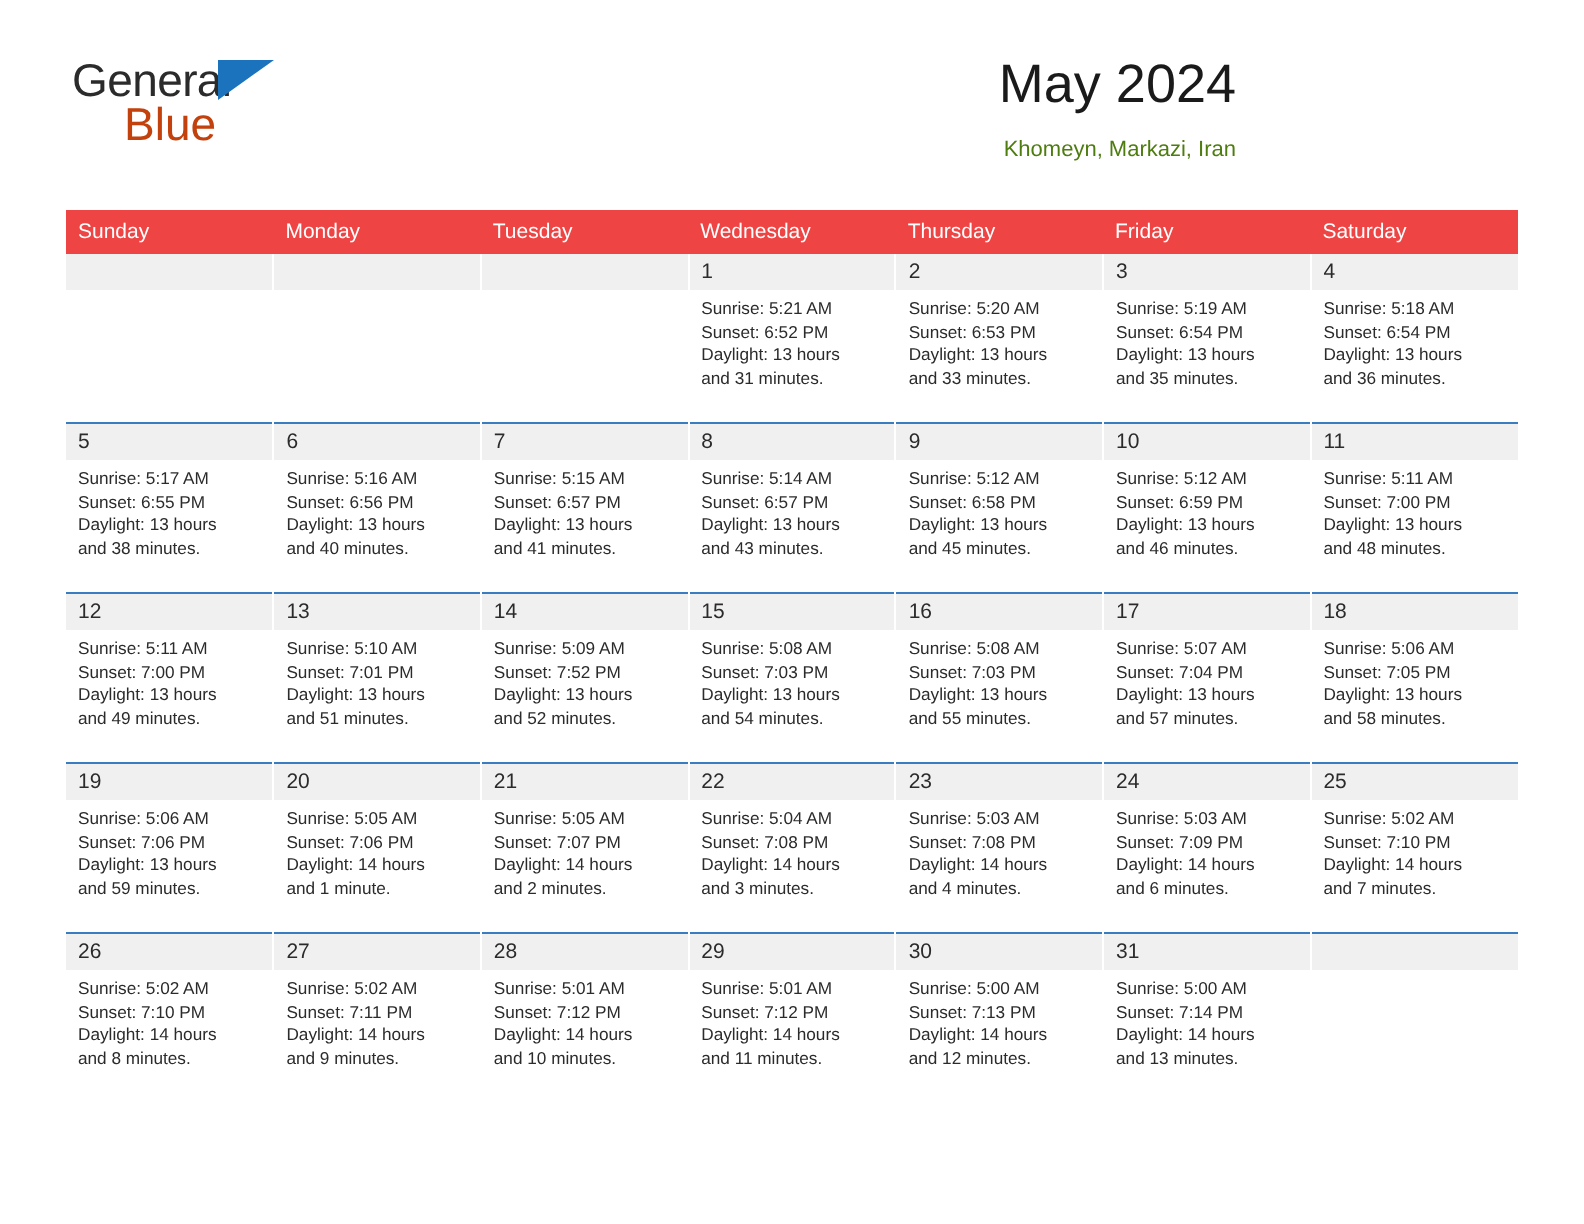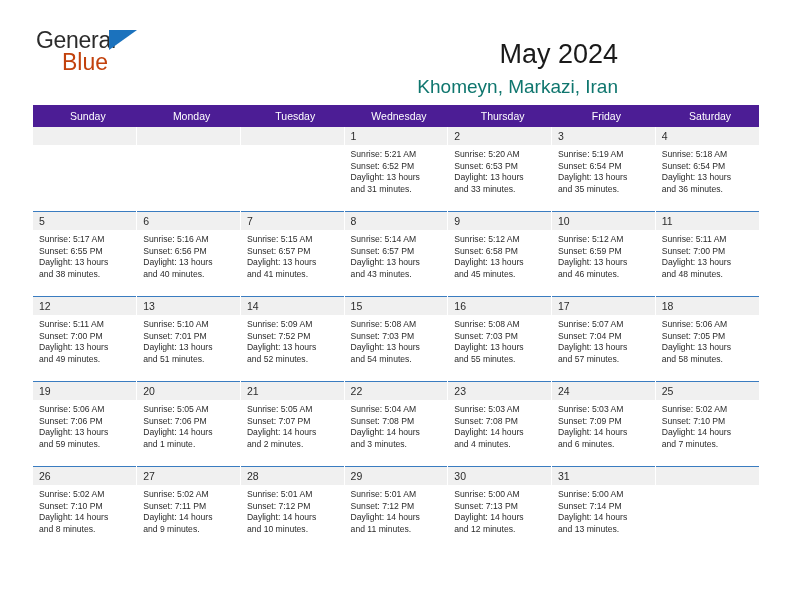--- a/index.html
+++ b/index.html
@@ -62,56 +62,56 @@
     line-height: 24px;
     display: block;
     position: absolute;
     left: 29px;
     top: 24px;
     font-weight: 400;
   }
   .title-block {
     position: absolute;
     right: 0;
-    top: 12px;
+    top: 0;
     text-align: right;
   }
   .cal-title {
     font-size: 27px;
     font-weight: 400;
     color: #1a1a1a;
     line-height: 32px;
     white-space: nowrap;
   }
   .cal-subtitle {
-    font-size: 19px;
+    font-size: 11px;
     font-weight: 400;
-    color: #0f766e;
+    color: #4d7c0f;
     line-height: 20px;
     margin-top: 7px;
     white-space: nowrap;
   }
 
   
   .calendar {
     position: absolute;
     left: 33px;
     top: 105px;
     width: 726px;
     border-collapse: collapse;
     table-layout: fixed;
   }
   .calendar col { width: 103.71px; }
 
   .calendar thead th {
-    background: #4c1d95;
+    background: #ef4444;
     color: #ffffff;
     font-size: 10.5px;
     font-weight: 400;
-    text-align: center;
+    text-align: left;
     padding: 5px 0 5px 6px;
     height: 12px;
     border: none;
     vertical-align: middle;
   }
 
   .calendar tbody td {
     vertical-align: top;
     padding: 0;
     height: 84px;

